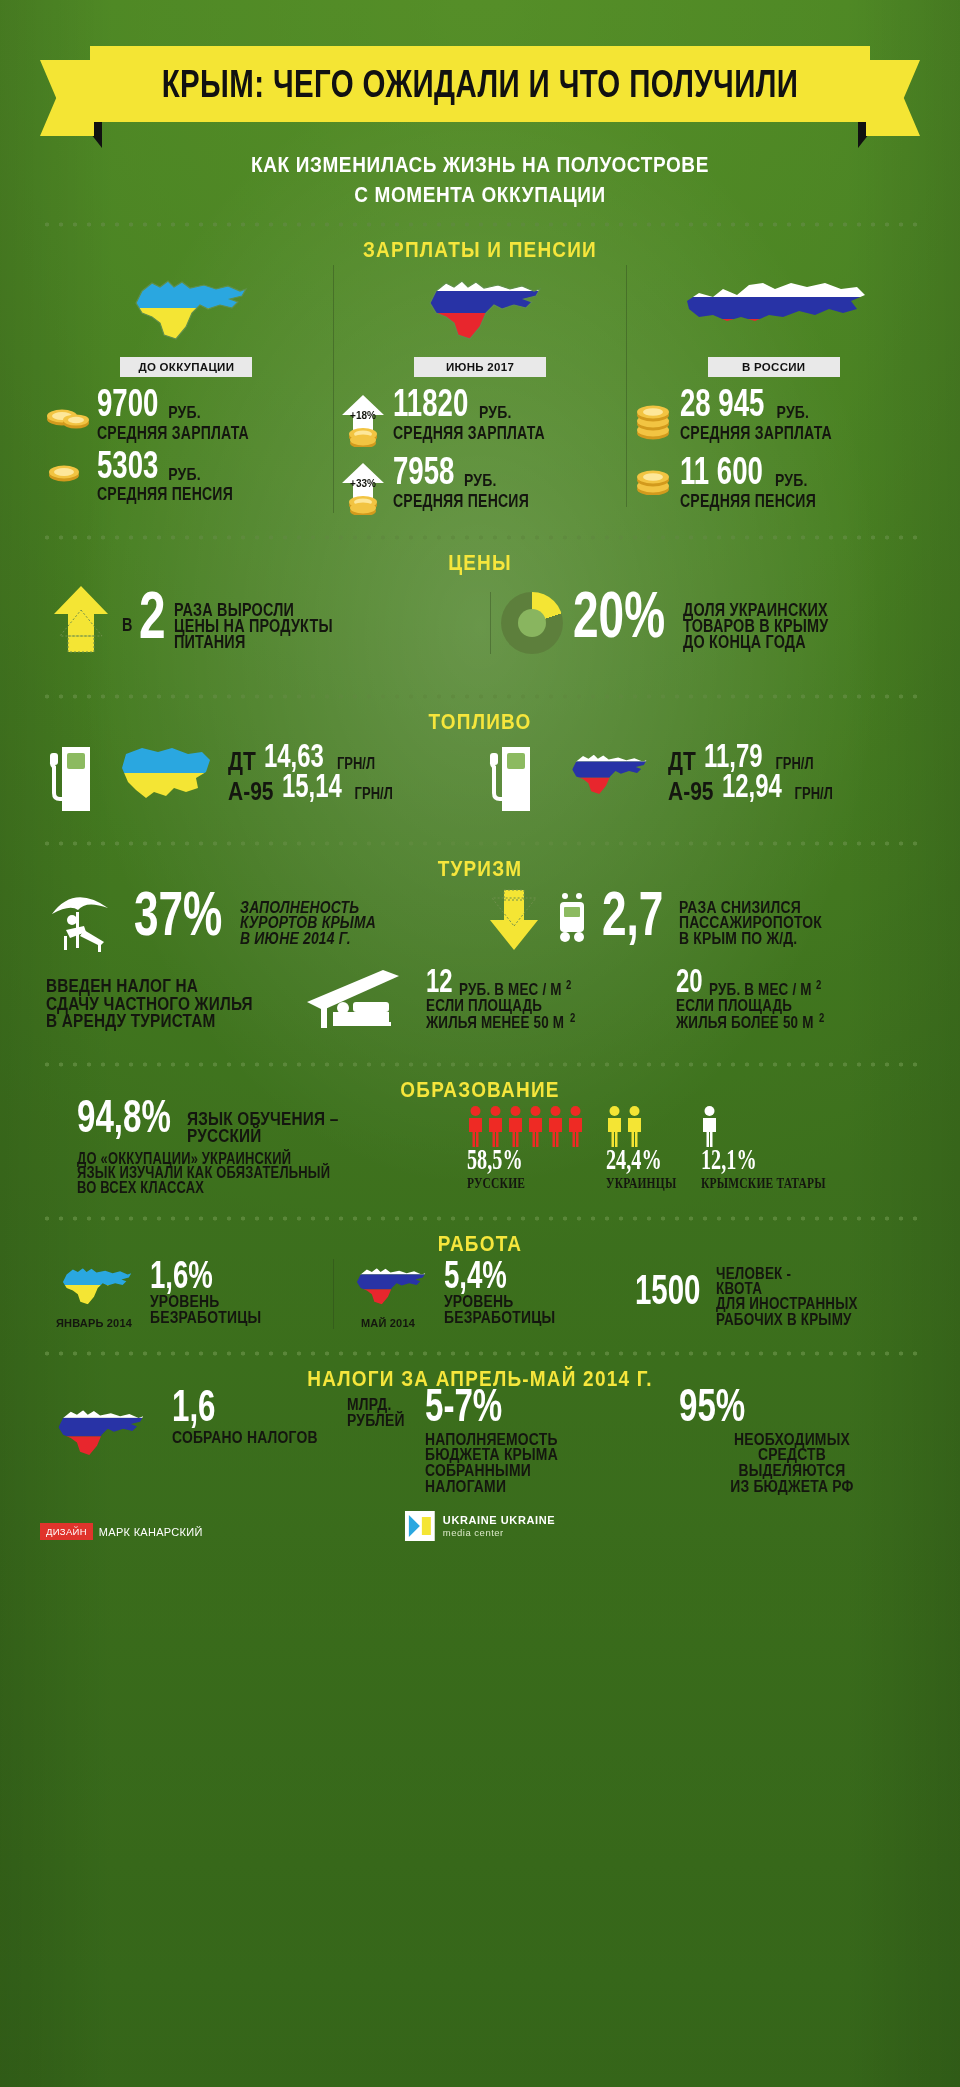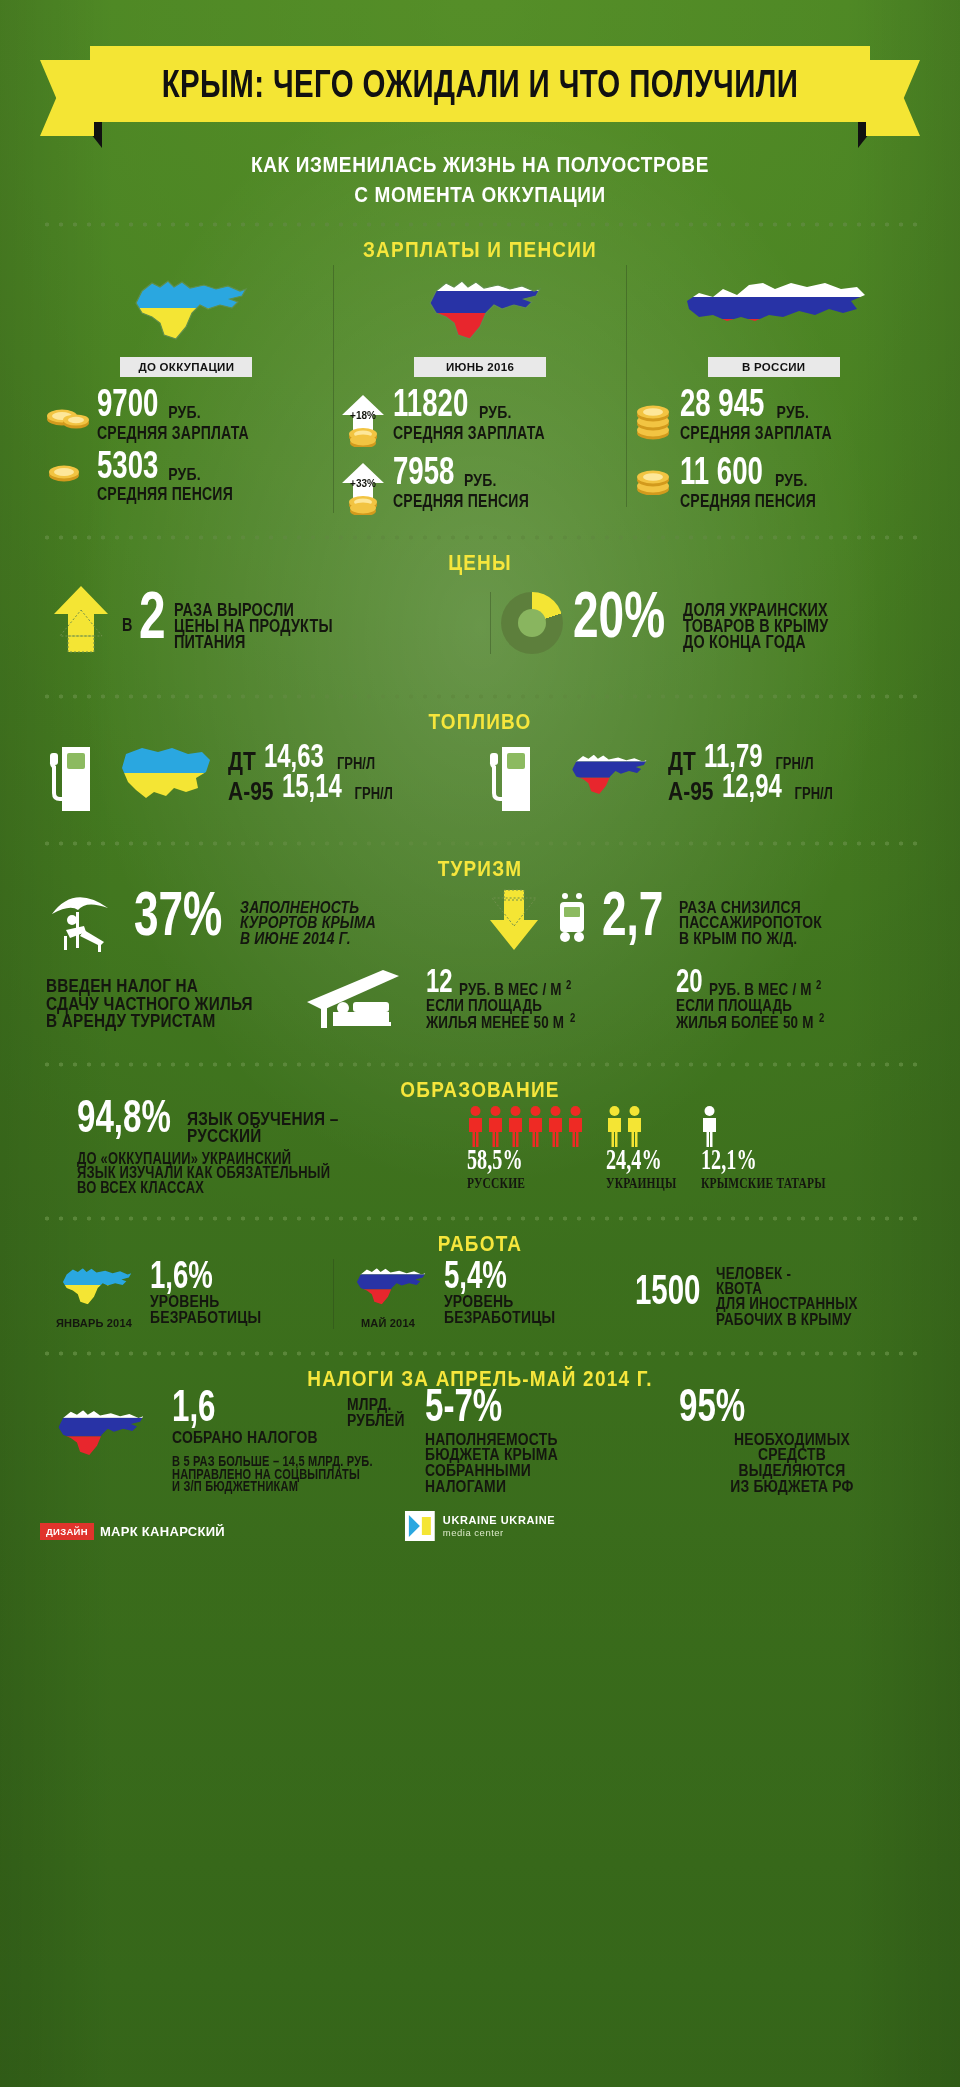--- a/index.html
+++ b/index.html
@@ -141,22 +141,22 @@
   .minimap { width:92px; flex:0 0 auto; text-align:center; }
   .mm-cap { font-size:11px; font-weight:bold; color:#14160f; margin-top:2px; letter-spacing:.2px; }
 
   
   .taxes { display:flex; align-items:flex-start; margin-top:6px; gap:6px; }
   .txcol { flex:1; padding:0 6px; }
 
   
   .footer { position:relative; margin-top:18px; height:56px; }
   .design-tag { position:absolute; left:40px; top:12px; display:flex; align-items:center; gap:6px; }
-  .badge-red { background:#e0342c; color:#fff; font-size:9.5px; font-weight:bold; padding:3px 6px; letter-spacing:.3px; }
-  .design-name { color:#fff; font-size:13px; font-weight:bold; letter-spacing:.3px; }
+  .badge-red { background:#e0342c; color:#fff; font-size:9.5px; font-weight:normal; padding:3px 6px; letter-spacing:.3px; }
+  .design-name { color:#fff; font-size:11px; font-weight:normal; letter-spacing:.3px; }
   .ucmc { position:absolute; left:50%; top:0; transform:translateX(-50%); display:flex; align-items:center; gap:8px; }
   .ucmc-logo { width:30px; height:30px; position:relative; }
   .ucmc-t1 { color:#fff; font-size:11px; font-weight:bold; letter-spacing:.6px; line-height:1.15; }
   .ucmc-t2 { color:#dbe9c8; font-size:9.5px; letter-spacing:.5px; }
   .sup { font-size:.62em; vertical-align:super; }
 </style>
 </head>
 <body>
 
 <div class="poster">
@@ -241,21 +241,21 @@
                 </clipPath>
               </defs>
             <g clip-path="url(#cr2)">
               <rect x="0" y="0" width="148" height="22" fill="#ffffff"></rect>
               <rect x="0" y="22" width="148" height="22" fill="#2833a6"></rect>
               <rect x="0" y="44" width="148" height="34" fill="#e8262d"></rect>
             </g>
             <path d="M30 22 L40 14 L48 18 L56 12 L62 18 L70 13 L78 19 L92 16 L104 20 L116 17 L128 22 L134 20 L130 27 L118 30 L126 33 L120 39 L108 36 L96 40 L88 36 L80 44 L74 58 L64 70 L52 66 L48 54 L40 48 L30 44 L24 34 Z" fill="none" stroke="#5f8f4a" stroke-width="1.2"></path>
           </svg>
         </div>
-        <span class="chip">ИЮНЬ 2016</span>
+        <span class="chip">ИЮНЬ 2017</span>
 
         <div class="fig-blk">
           <div class="arrowup">
             <svg width="46" height="54" viewBox="0 0 46 54">
               <path d="M23 2 L44 22 L33 22 L33 40 L13 40 L13 22 L2 22 Z" fill="#ffffff"></path>
               <ellipse cx="23" cy="44" rx="14" ry="6" fill="#d29a1d"></ellipse>
               <ellipse cx="23" cy="41" rx="14" ry="6" fill="#f2c442"></ellipse>
               <ellipse cx="23" cy="41" rx="9" ry="3.6" fill="#fde79a"></ellipse>
               <ellipse cx="23" cy="50" rx="13" ry="5.4" fill="#d29a1d"></ellipse>
               <ellipse cx="23" cy="47" rx="13" ry="5.4" fill="#f2c442"></ellipse>
@@ -710,25 +710,20 @@
 
       <div class="txcol">
         <div style="display:flex;align-items:flex-start;gap:20px;justify-content:space-between;">
           <span class="big" style="font-size:34px;">1,6</span>
           <div style="padding-top:2px;">
             <span class="cond dark" style="font-size:14.5px;display:block;">МЛРД.</span>
             <span class="cond dark" style="font-size:14.5px;display:block;">РУБЛЕЙ</span>
           </div>
         </div>
         <span class="cond dark" style="font-size:14.5px;display:block;margin-top:1px;">СОБРАНО НАЛОГОВ</span>
-        <div style="margin-top:10px;">
-          <span class="cond dark" style="font-size:11.5px;display:block;">В 5 РАЗ БОЛЬШЕ – 14,5 МЛРД. РУБ.</span>
-          <span class="cond dark" style="font-size:11.5px;display:block;">НАПРАВЛЕНО НА СОЦВЫПЛАТЫ</span>
-          <span class="cond dark" style="font-size:11.5px;display:block;">И З/П БЮДЖЕТНИКАМ</span>
-        </div>
       </div>
 
       <div class="txcol">
         <span class="big" style="font-size:36px;">5-7%</span>
         <div style="margin-top:2px;">
           <span class="cond dark" style="font-size:14.5px;display:block;">НАПОЛНЯЕМОСТЬ</span>
           <span class="cond dark" style="font-size:14.5px;display:block;">БЮДЖЕТА КРЫМА</span>
           <span class="cond dark" style="font-size:14.5px;display:block;">СОБРАННЫМИ</span>
           <span class="cond dark" style="font-size:14.5px;display:block;">НАЛОГАМИ</span>
         </div>

